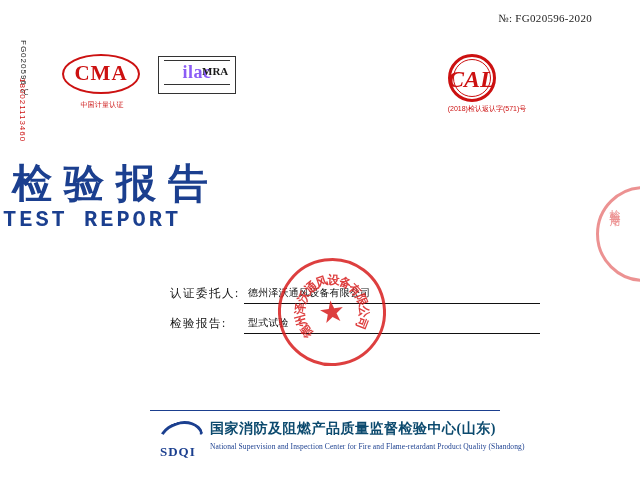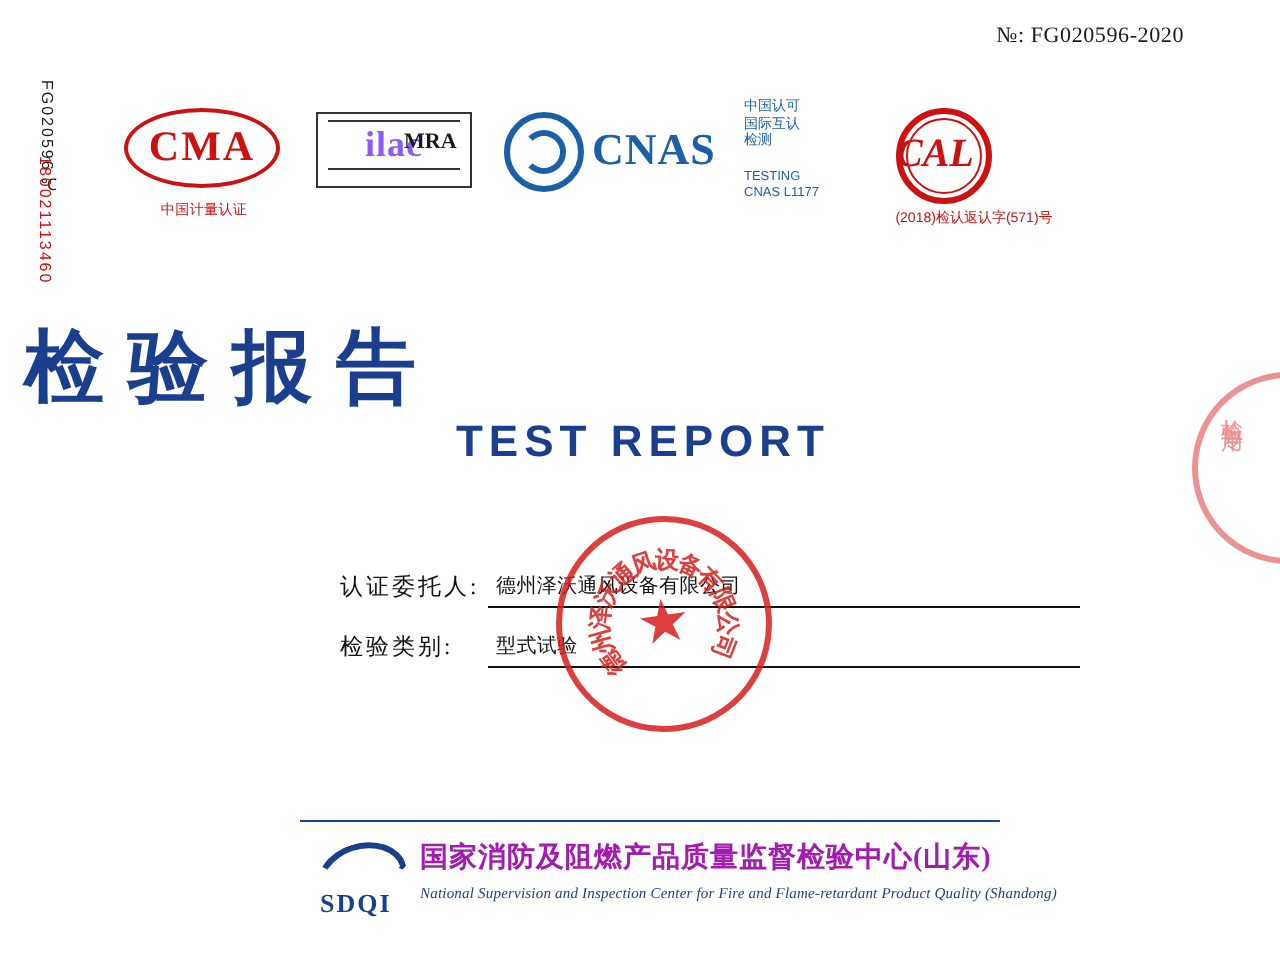--- a/index.html
+++ b/index.html
@@ -242,21 +242,21 @@
   }
   .cal .txt {
     position: absolute;
     left: 16px;
     top: 16px;
     width: 28px;
     text-align: right;
     font-family: "Liberation Serif", serif;
     font-weight: bold;
     font-style: italic;
-    font-size: 20px;
+    font-size: 24px;
     color: #cc1111;
   }
   .cal .sub {
     position: absolute;
     left: -4px;
     top: 54px;
     width: 118px;
     text-align: center;
     font-size: 7px;
     color: #cc1111;
@@ -274,22 +274,22 @@
     font-size: 40px;
     letter-spacing: 12px;
     color: #1b3f8f;
     text-indent: 12px;
   }
   .title-en {
     position: absolute;
     top: 208px;
     left: 0;
     width: 640px;
-    text-align: center;
-    font-family: Liberation Sans, sans-serif;
+    text-align: left;
+    font-family: Liberation Mono, monospace;
     font-weight: bold;
     font-size: 22px;
     letter-spacing: 3px;
     color: #1b3f8f;
     text-indent: 3px;
   }
 
   
   .fields {
     position: absolute;
@@ -440,34 +440,33 @@
     color: #1b3f8f;
     letter-spacing: 1px;
   }
   .footer .cn {
     position: absolute;
     left: 60px;
     top: 0px;
     font-family: "Liberation Serif", serif;
     font-size: 14px;
     font-weight: bold;
-    color: #a21caf;
+    color: #0c4a6e;
     letter-spacing: 0.5px;
     white-space: nowrap;
   }
   .footer .en {
     position: absolute;
     left: 60px;
     top: 22px;
     font-family: "Liberation Serif", serif;
     font-size: 7.5px;
     color: #1b3f8f;
     letter-spacing: 0.1px;
     white-space: nowrap;
-    font-style: italic;
   }
 </style>
 </head>
 <body>
 
 <div class="page">
 
   <div class="report-no">№: FG020596-2020</div>
 
   <div class="vcode vcode-top">FG020596℃</div>
@@ -482,53 +481,41 @@
     </div>
 
     <div class="ilac">
       <div class="box"></div>
       <div class="bar b1"></div>
       <div class="bar b2"></div>
       <div class="word">ilac</div>
       <div class="mra">MRA</div>
     </div>
 
-    <div class="cnas">
-      <div class="emblem">
-        <div class="c-outer"></div>
-        <div class="c-inner"></div>
-      </div>
-      <div class="name">CNAS</div>
-      <div class="zh" style="white-space:pre-line">中国认可
-国际互认
-检测</div>
-      <div class="en" style="white-space:pre-line">TESTING
-CNAS L1177</div>
-    </div>
 
     <div class="cal">
       <div class="ring"></div>
       <div class="inner"></div>
       <div class="txt">CAL</div>
       <div class="sub">(2018)检认返认字(571)号</div>
     </div>
 
   </div>
 
   <div class="title-cn">检验报告</div>
   <div class="title-en">TEST REPORT</div>
 
   <div class="fields">
     <div class="field-row">
       <span class="field-label">认证委托人:</span>
       <span class="field-value">德州泽沃通风设备有限公司</span>
       <span class="field-line"></span>
     </div>
     <div class="field-row">
-      <span class="field-label">检验类别:</span>
+      <span class="field-label">检验报告:</span>
       <span class="field-value">型式试验</span>
       <span class="field-line"></span>
     </div>
   </div>
 
   <div class="seal">
     <div class="arc-text">
         <span style="transform: rotate(-209.167deg) translate(40px, -6px) rotate(90deg);">德</span>
         <span style="transform: rotate(-187.5deg) translate(40px, -6px) rotate(90deg);">州</span>
         <span style="transform: rotate(-165.833deg) translate(40px, -6px) rotate(90deg);">泽</span>

